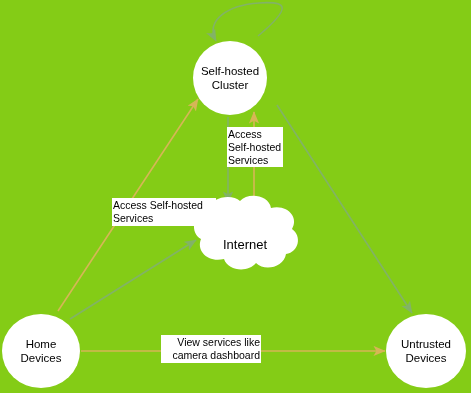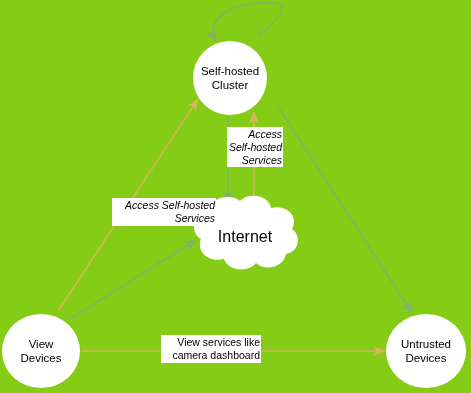--- a/index.html
+++ b/index.html
@@ -36,43 +36,43 @@
     box-sizing: border-box;
   }
   .ellipse-node {
     border-radius: 50%;
   }
   .cloud-node {
     background: transparent;
   }
   .cloud-label {
     position: absolute;
-    left: 0; top: 4px;
+    left: 0; top: 12px;
     width: 100%;
     height: 100%;
     display: flex;
     align-items: center;
     justify-content: center;
-    font-size: 16px;
+    font-size: 13px;
     color: #000000;
     z-index: 2;
   }
   .edge-label {
     position: absolute;
     background: #ffffff;
     color: #000000;
     font-size: 10.5px;
     font-family: "Liberation Sans", sans-serif;
     line-height: 1.22;
     white-space: pre-line;
     padding: 1px 1px;
     box-sizing: border-box;
     z-index: 3;
   }
-  .lbl-center { text-align: right; font-style: italic; }
+  .lbl-center { text-align: left; }
   .lbl-left { text-align: right; }
 </style>
 </head>
 <body>
 
 <div id="canvas">
 
   <svg id="edge-layer" viewBox="0 0 471 393">
     <defs>
       <marker id="arrow-green" markerWidth="9" markerHeight="9" refX="7.2" refY="3.2" orient="auto" markerUnits="strokeWidth">
@@ -113,21 +113,21 @@
   <div class="node ellipse-node" style="left:193px; top:41px; width:74px; height:74px;">
     <span>Self-hosted
 Cluster</span>
   </div>
 
   <div class="node cloud-node" style="left:190px; top:193px; width:110px; height:80px;">
     <span class="cloud-label">Internet</span>
   </div>
 
   <div class="node ellipse-node" style="left:2px; top:314px; width:78px; height:74px;">
-    <span>View
+    <span>Home
 Devices</span>
   </div>
 
   <div class="node ellipse-node" style="left:386px; top:314px; width:80px; height:74px;">
     <span>Untrusted
 Devices</span>
   </div>
 
   <div class="edge-label lbl-center" style="left:227px; top:127px; width:56px;">Access
 Self-hosted

